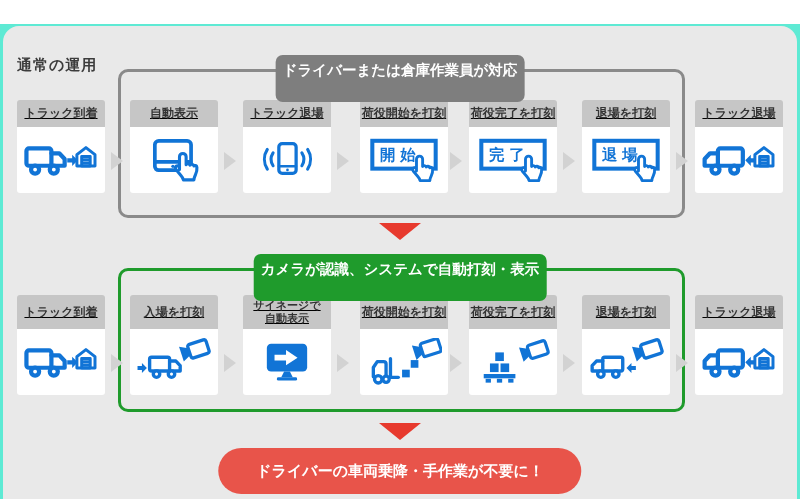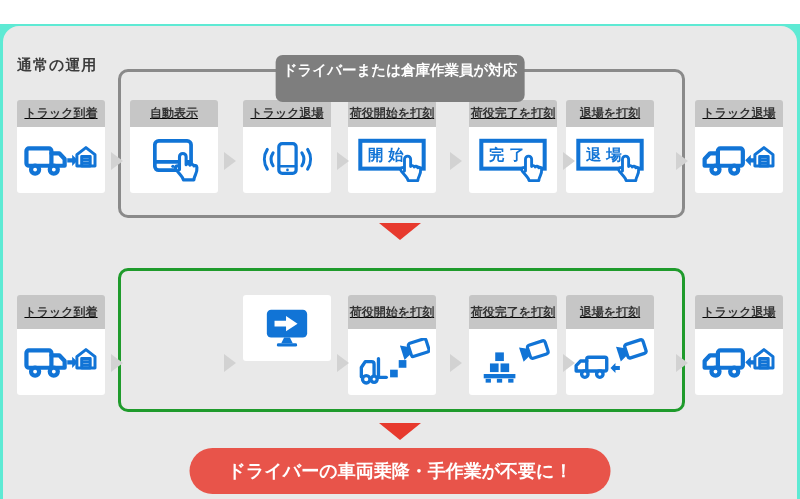--- a/index.html
+++ b/index.html
@@ -16,41 +16,41 @@
   #frame-hama{left:118px;top:244px;width:561px;height:138px;border-color:#1f9b2c;}
 
   .badge{position:absolute;left:400px;transform:translateX(-50%);height:47px;line-height:30px;
          padding:0 7px;border-radius:7px;color:#fff;font-weight:bold;font-size:14.5px;white-space:nowrap;z-index:3;}
   #badge-normal{top:31px;background:#7e7e7e;}
   #badge-hama{top:230px;background:#1f9b2c;}
 
   .card{position:absolute;width:88px;border-radius:3px;overflow:hidden;z-index:2;text-decoration:underline;}
   .rowT{top:76px;}
   .rowB{top:271px;}
-  .c0{left:17px}.c1{left:130px}.c2{left:243px}.c3{left:348px}.c4{left:469px}.c5{left:566px}.c6{left:695px}
+  .c0{left:17px}.c1{left:130px}.c2{left:243px}.c3{left:360px}.c4{left:469px}.c5{left:582px}.c6{left:695px}
   .card-head{background:#c6c6c6;color:#333;font-weight:bold;font-size:12px;display:flex;
              align-items:center;justify-content:center;text-align:center;white-space:pre-line;line-height:1.2;}
   .rowT .card-head{height:27px;}
   .rowB .card-head{height:34px;}
   .small-head{font-size:11px;}
   .card-body{background:#ffffff;height:66px;display:flex;align-items:center;justify-content:center;}
   .icon{width:76px;height:48px;color:#1174d6;display:block;}
 
   .gap-arrow{position:absolute;width:0;height:0;border-left:12px solid #d2d2d2;
              border-top:9px solid transparent;border-bottom:9px solid transparent;z-index:4;}
   .gaT{top:128px}.gaB{top:330px}
   .g0{left:111px}.g1{left:224px}.g2{left:337px}.g3{left:450px}.g4{left:563px}.g5{left:676px}
 
   .tri{position:absolute;left:400px;transform:translateX(-50%);width:0;height:0;
        border-left:21px solid transparent;border-right:21px solid transparent;border-top:17px solid #e73a2e;}
   #tri-1{top:199px}
   #tri-2{top:399px}
 
   #pill{position:absolute;left:400px;transform:translateX(-50%);top:424px;height:46px;line-height:46px;
-        padding:0 38px;border-radius:23px;background:#e8544a;color:#fff;font-weight:bold;font-size:18px;white-space:nowrap;}
+        padding:0 38px;border-radius:23px;background:#e8544a;color:#fff;font-weight:bold;font-size:15px;white-space:nowrap;}
 
   .btn-label{font-size:16px;font-weight:bold;letter-spacing:5px;fill:currentColor;text-anchor:middle;
              font-family:"DejaVu Sans","Liberation Sans",sans-serif;}
 </style>
 </head>
 <body>
 
 <svg width="0" height="0" style="position:absolute" aria-hidden="true">
   <defs>
     <g id="truckR" fill="none" stroke="currentColor" stroke-width="4.4" stroke-linejoin="round" stroke-linecap="round">
@@ -132,20 +132,21 @@
 
 <div class="canvas">
   <div class="panel"></div>
 
   <div class="sec-label" id="lbl-normal">通常の運用</div>
 
   <div class="frame" id="frame-normal"></div>
   <div class="frame" id="frame-hama"></div>
 
   <div class="badge" id="badge-normal">ドライバーまたは倉庫作業員が対応</div>
+  <div class="badge" id="badge-hama">カメラが認識、システムで自動打刻・表示</div>
 
   <div class="card rowT c0">
     <div class="card-head">トラック到着</div>
     <div class="card-body">
       <svg class="icon" viewBox="0 0 76 50">
         <use href="#truckR" transform="translate(0 8)"></use>
         <use href="#arrR" transform="translate(44.5 19.5) scale(0.95)"></use>
         <use href="#houseIc" transform="translate(52.5 10) scale(0.82)"></use>
       </svg>
     </div>
@@ -227,22 +228,34 @@
     <div class="card-head">トラック到着</div>
     <div class="card-body">
       <svg class="icon" viewBox="0 0 76 50">
         <use href="#truckR" transform="translate(0 8)"></use>
         <use href="#arrR" transform="translate(44.5 19.5) scale(0.95)"></use>
         <use href="#houseIc" transform="translate(52.5 10) scale(0.82)"></use>
       </svg>
     </div>
   </div>
 
+  <div class="card rowB c1">
+    <div class="card-head">入場を打刻</div>
+    <div class="card-body">
+      <svg class="icon" viewBox="0 0 76 50">
+        <use href="#arrR" transform="translate(0 26) scale(0.85)"></use>
+        <use href="#truckR" transform="translate(11 16) scale(0.8)"></use>
+        <use href="#cameraIc" transform="translate(43 3) scale(0.95)"></use>
+      </svg>
+    </div>
+  </div>
 
   <div class="card rowB c2">
+    <div class="card-head small-head">サイネージで
+自動表示</div>
     <div class="card-body">
       <svg class="icon" viewBox="0 0 76 50">
         <use href="#monitorIc" transform="translate(15 4)"></use>
       </svg>
     </div>
   </div>
 
   <div class="card rowB c3">
     <div class="card-head">荷役開始を打刻</div>
     <div class="card-body">

